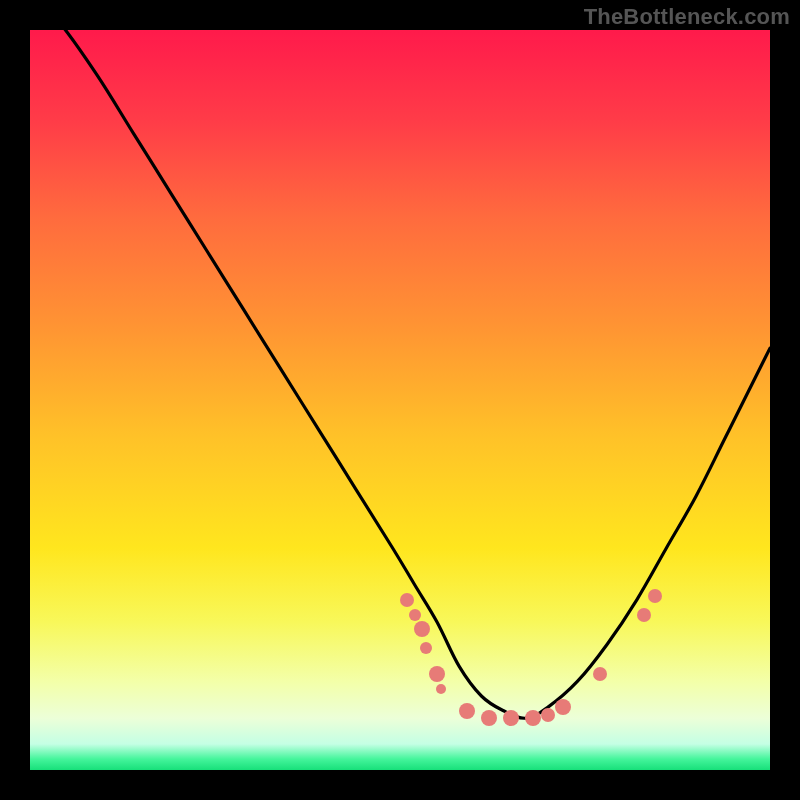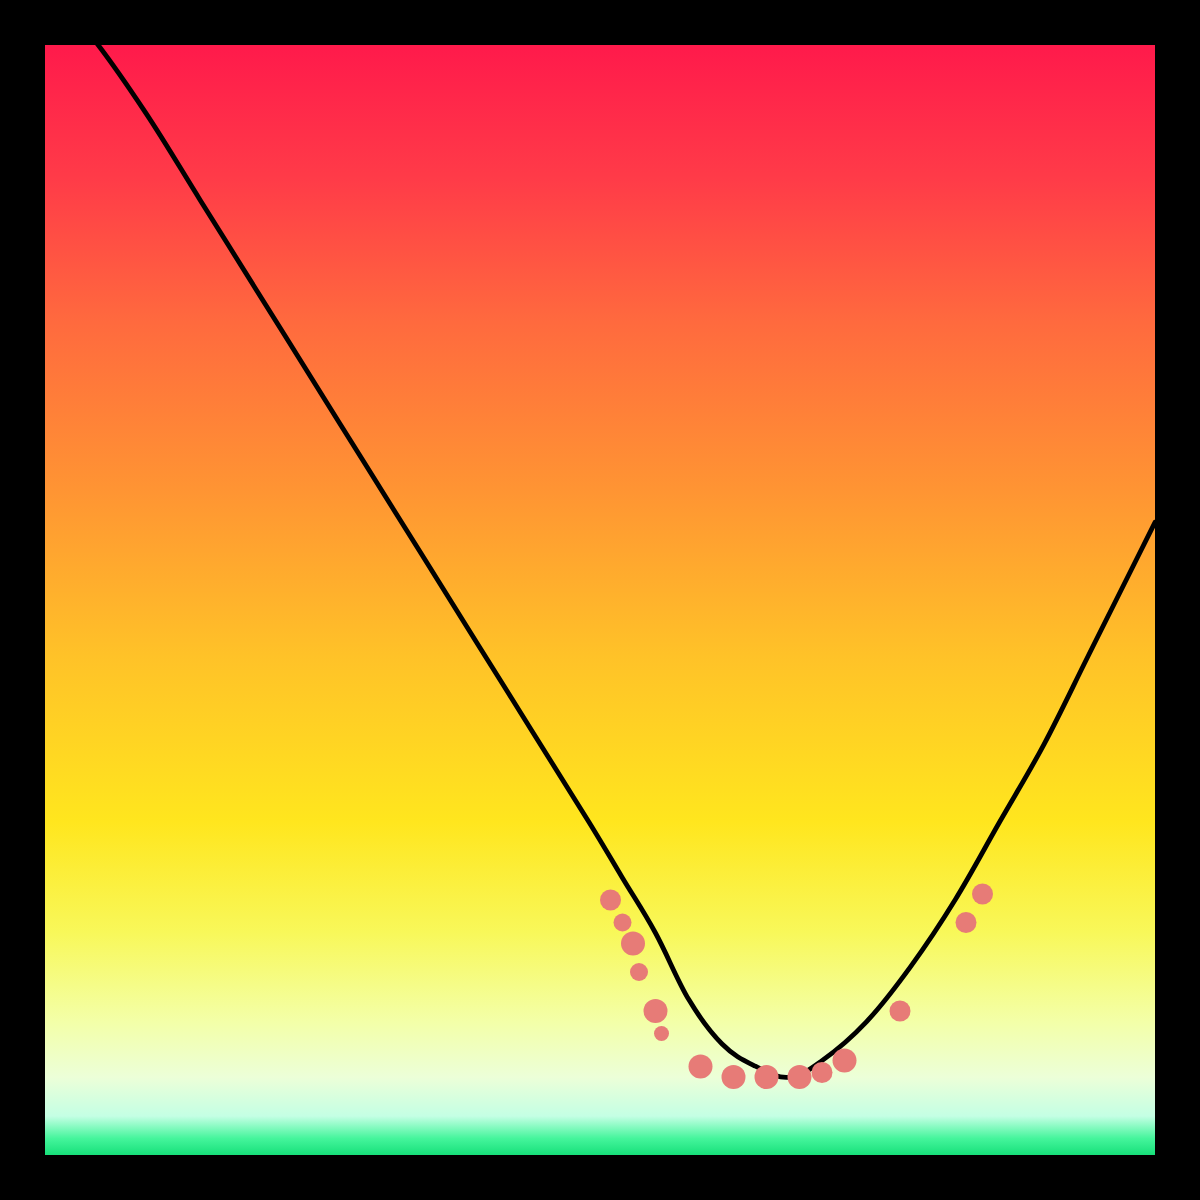--- a/index.html
+++ b/index.html
@@ -49,20 +49,21 @@
     border-radius: 50%;
     background: #e77b77;
     transform: translate(-50%, -50%);
     z-index: 4;
   }
 </style>
 </head>
 <body>
 
 <div class="stage">
+  <div class="watermark">TheBottleneck.com</div>
 
   <div class="plot-area">
     <svg class="curve" viewBox="0 0 740 740" preserveAspectRatio="none">
       <defs>
         <linearGradient id="bg-grad" x1="0" y1="0" x2="0" y2="1">
             <stop offset="0%" stop-color="#ff1a4b"></stop>
             <stop offset="12%" stop-color="#ff3b48"></stop>
             <stop offset="25%" stop-color="#ff6a3e"></stop>
             <stop offset="40%" stop-color="#ff9433"></stop>
             <stop offset="55.00000000000001%" stop-color="#ffc228"></stop>

